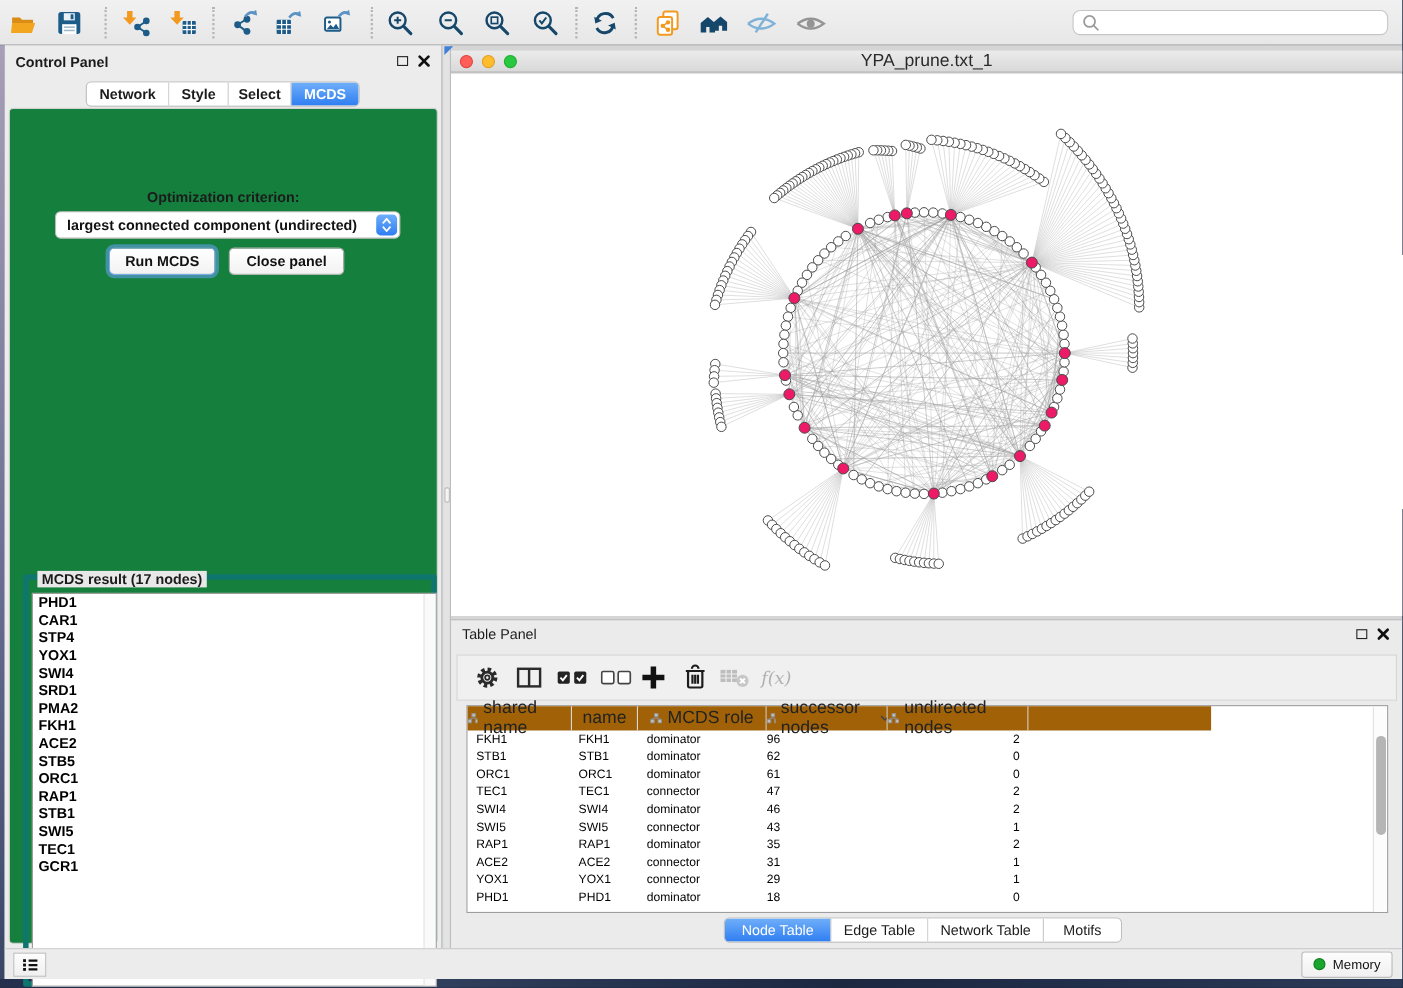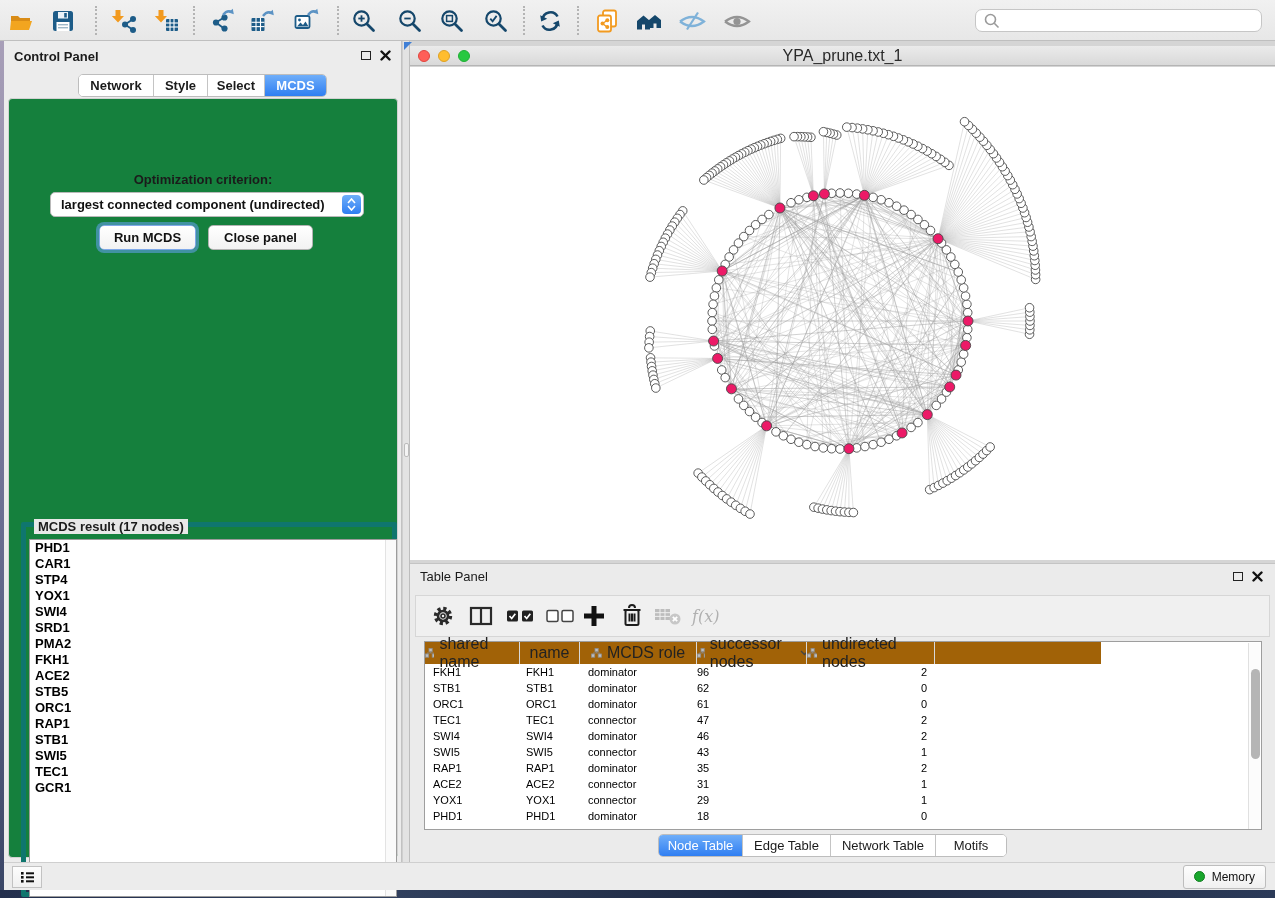--- a/index.html
+++ b/index.html
@@ -1289,21 +1289,21 @@
           <div class="tcell c3">18</div>
           <div class="tcell c4">0</div>
         </div>
       </div>
     <div id="vscroll">
         <div id="vthumb"></div>
       </div>
   </div>
 
   <div class="tabbar" id="tp-tabs">
-    <div class="tab active" style="width:84px">Node Table</div>
+    <div class="tab active" style="width:97px">Node Table</div>
     <div class="tab" style="width:88px">Edge Table</div>
     <div class="tab" style="width:105px">Network Table</div>
     <div class="tab" style="width:70px">Motifs</div>
   </div>
 </div>
 
 <div class="abs" id="status-bar">
   <div id="list-btn">
     <svg width="18" height="16">
         <g fill="#111">

